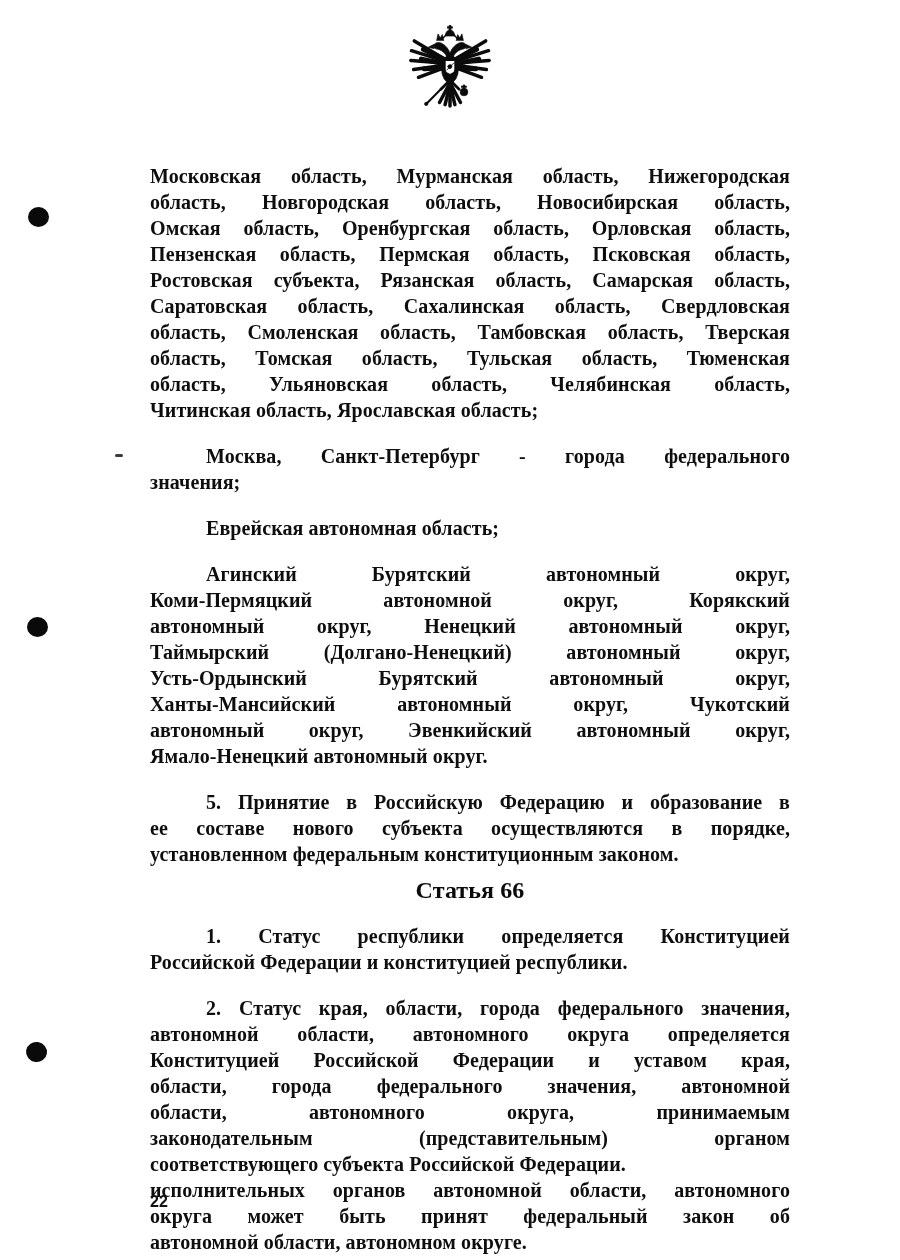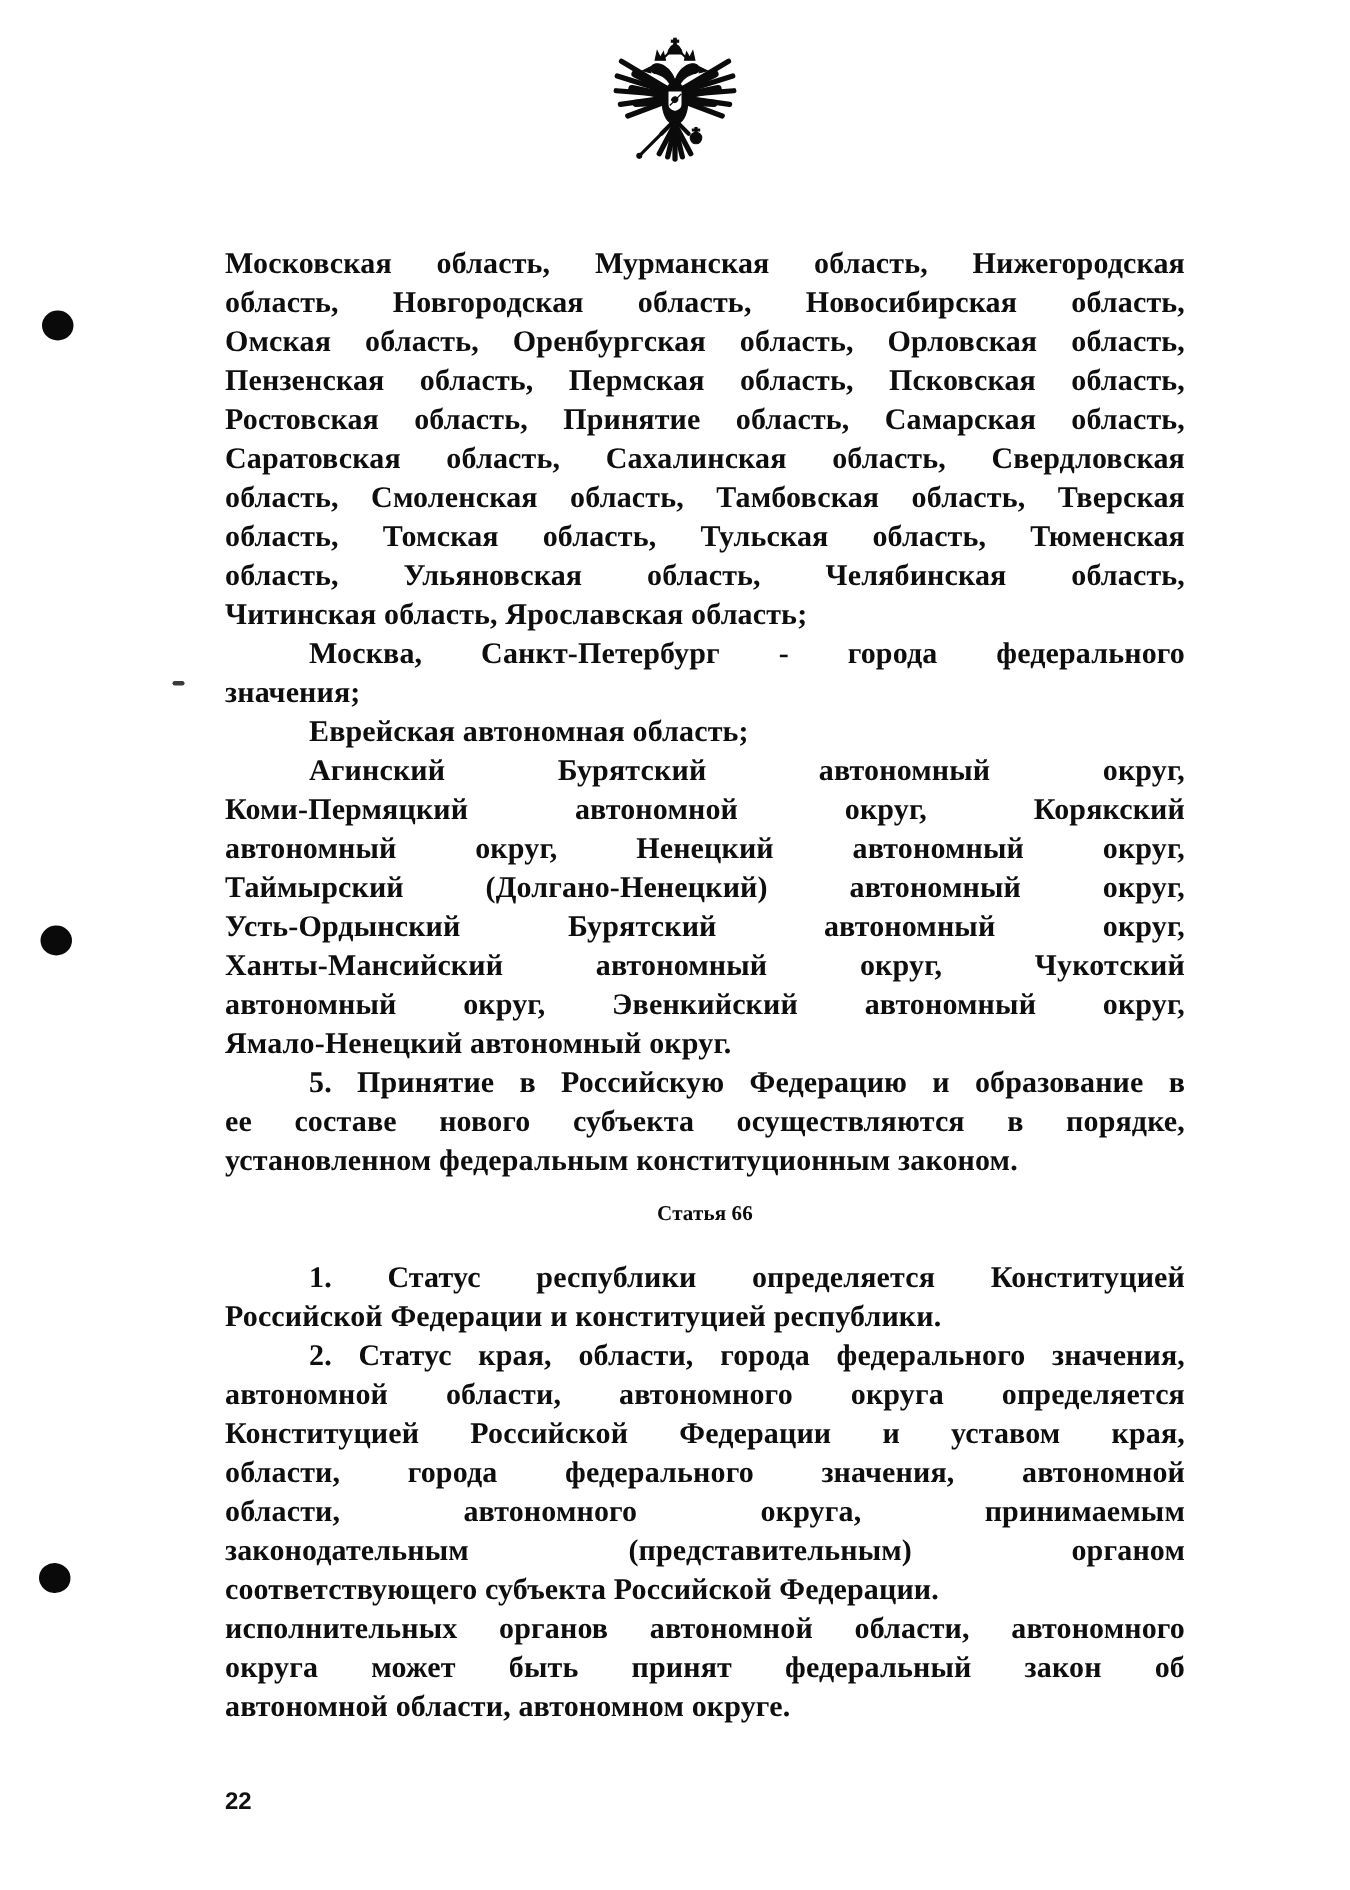--- a/index.html
+++ b/index.html
@@ -19,25 +19,25 @@
     color:#0e0e0e;
     letter-spacing:0.1px;
   }
   .para { margin:0; }
   .line {
     text-align:justify;
     text-align-last:justify;
     font-family:Liberation Serif, serif;
   }
   .line.last { text-align-last:left; }
-  .line.indent { text-indent:56px; }
+  .line.indent { text-indent:56px;margin-top:20px; }
   .heading {
     text-align:center;
     font-weight:bold;
-    font-size:14px;
+    font-size:24px;
     margin:10px 0 16px 0;
     color:#0b0b0b;
   }
   
   .punch {
     position:absolute;
     background:#0a0a0a;
     border-radius:50%;
     width:21px; height:20px;
   }
@@ -128,21 +128,21 @@
   <div class="punch p2"></div>
   <div class="punch p3"></div>
   <div class="stray"></div>
 
   <div class="content" id="content">
       <div class="para">
         <div class="line">Московская область, Мурманская область, Нижегородская</div>
         <div class="line">область, Новгородская область, Новосибирская область,</div>
         <div class="line">Омская область, Оренбургская область, Орловская область,</div>
         <div class="line">Пензенская область, Пермская область, Псковская область,</div>
-        <div class="line">Ростовская область, Принятие область, Самарская область,</div>
+        <div class="line">Ростовская субъекта, Рязанская область, Самарская область,</div>
         <div class="line">Саратовская область, Сахалинская область, Свердловская</div>
         <div class="line">область, Смоленская область, Тамбовская область, Тверская</div>
         <div class="line">область, Томская область, Тульская область, Тюменская</div>
         <div class="line">область, Ульяновская область, Челябинская область,</div>
         <div class="line last">Читинская область, Ярославская область;</div>
       </div>
       <div class="para">
         <div class="line indent">Москва, Санкт-Петербург - города федерального</div>
         <div class="line last">значения;</div>
       </div>

